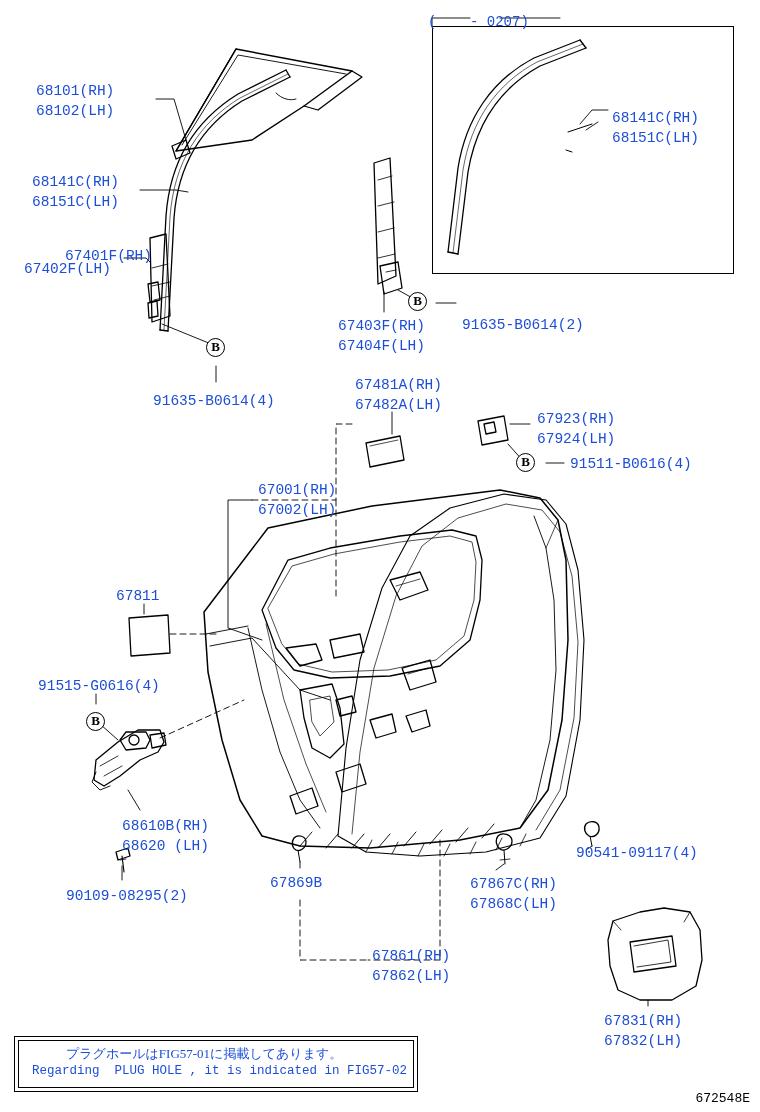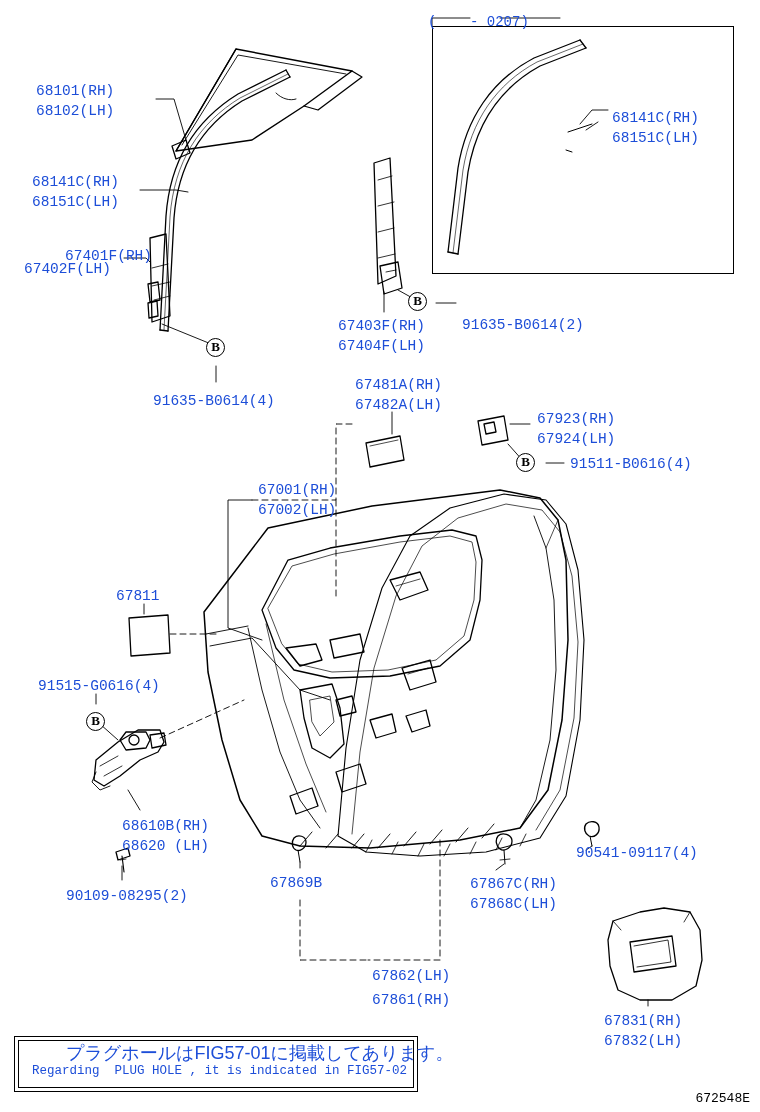--- a/index.html
+++ b/index.html
@@ -11,21 +11,21 @@
   }
   .lbl {
     position:absolute;
     font-family:"Liberation Mono","DejaVu Sans Mono",monospace;
     font-size:14.5px;
     line-height:17px;
     white-space:pre;
     letter-spacing:0px;
     color:#1d4ed8;
   }
-  .lbl.note-jp { font-size:18px; font-family:Liberation Sans, sans-serif; }
+  .lbl.note-jp { font-size:13px; font-family:Liberation Serif, serif; }
   .svgroot { position:absolute; left:0; top:0; }
   .bcirc {
     position:absolute; width:19px; height:19px; border:1.4px solid #000;
     border-radius:50%; box-sizing:border-box;
     font-family:"Liberation Serif","DejaVu Serif",serif;
     font-size:13px; text-align:center; line-height:16px; font-weight:bold;
     background:#fff;
   }
   .note-box {
     position:absolute; left:14px; top:1036px; width:404px; height:56px;
@@ -297,21 +297,21 @@
 
 <div class="lbl" style="left:66px;  top:888px;"><span>90109-08295(2)</span></div>
 
 <div class="lbl" style="left:270px; top:875px;"><span>67869B</span></div>
 
 <div class="lbl" style="left:470px; top:876px;"><span>67867C(RH)</span></div>
 <div class="lbl" style="left:470px; top:896px;"><span>67868C(LH)</span></div>
 
 <div class="lbl" style="left:536px; top:845px;margin-left:40px;"><span>90541-09117(4)</span></div>
 
-<div class="lbl" style="left:372px; top:948px;margin-top:44px;"><span>67861(RH)</span></div>
+<div class="lbl" style="left:372px; top:948px;"><span>67861(RH)</span></div>
 <div class="lbl" style="left:372px; top:968px;"><span>67862(LH)</span></div>
 
 <div class="lbl" style="left:604px; top:1013px;"><span>67831(RH)</span></div>
 <div class="lbl" style="left:604px; top:1033px;"><span>67832(LH)</span></div>
 
 <div class="bcirc" style="left:206px; top:338px;"><span>B</span></div>
 <div class="bcirc" style="left:408px; top:292px;"><span>B</span></div>
 <div class="bcirc" style="left:516px; top:453px;"><span>B</span></div>
 <div class="bcirc" style="left:86px;  top:712px;"><span>B</span></div>
 

